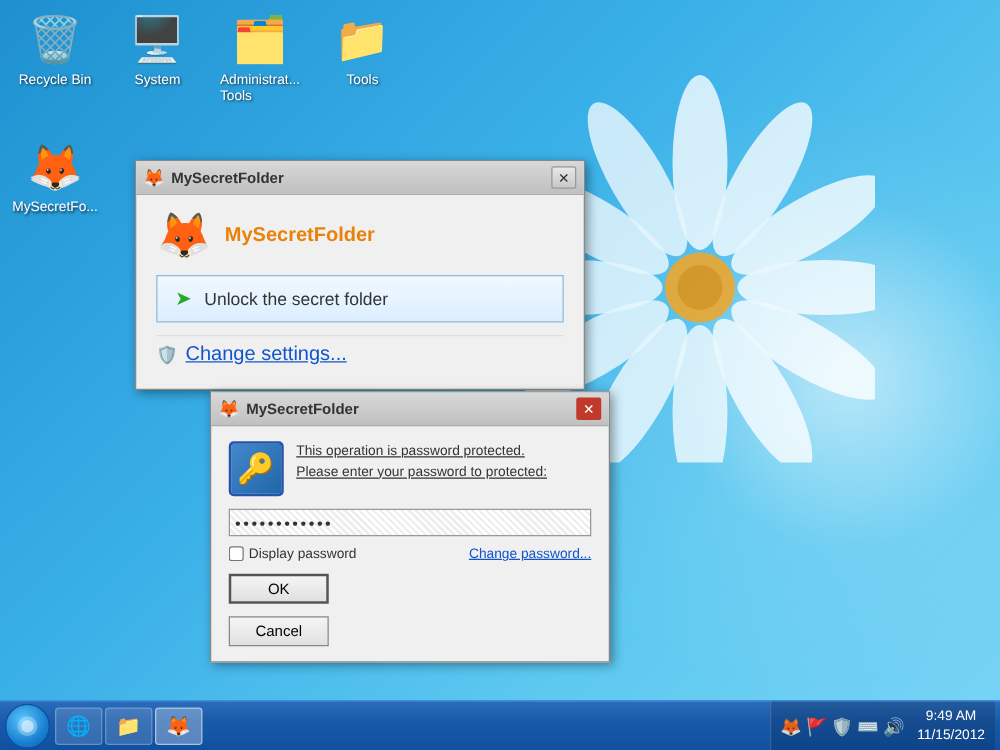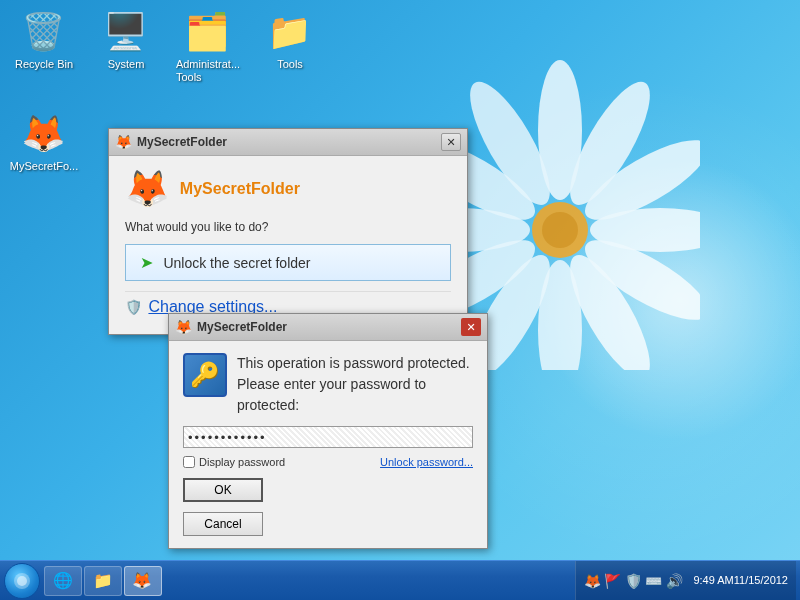--- a/index.html
+++ b/index.html
@@ -206,23 +206,24 @@
       border-radius: 4px;
       display: flex;
       align-items: center;
       justify-content: center;
       font-size: 24px;
       color: white;
       margin-right: 10px;
       flex-shrink: 0;
     }
     .password-header-text {
-      font-size: 14px;
+      font-size: 11px;
       color: #333;
       line-height: 1.5;
+      text-decoration: underline;
     }
 
     .password-field-row {
       margin-bottom: 8px;
     }
     .password-input {
       width: 100%;
       height: 22px;
       border: 1px solid #999;
       background: repeating-linear-gradient(
@@ -345,20 +346,21 @@
       gap: 3px;
       align-items: center;
     }
     .tray-icon {
       font-size: 14px;
       color: rgba(255,255,255,0.9);
       cursor: pointer;
     }
     .clock {
       display: flex;
+      flex-direction: column;
       align-items: center;
       color: white;
       font-size: 11px;
       line-height: 1.3;
       margin-left: 4px;
     }
 
     
     .flower-svg {
       position: absolute;
@@ -422,21 +424,20 @@
   <div class="dialog-titlebar">
     <span class="title-icon">🦊</span>
     <span class="title-text">MySecretFolder</span>
     <button class="dialog-close-btn-gray">✕</button>
   </div>
   <div class="content">
     <div class="header-row">
       <div class="header-icon">🦊</div>
       <div class="header-title">MySecretFolder</div>
     </div>
-    <div class="subtitle">What would you like to do?</div>
     <div class="unlock-button">
       <span class="arrow-icon">➤</span>
       <span>Unlock the secret folder</span>
     </div>
     <div class="change-settings-row">
       <span class="settings-icon">🛡️</span>
       <span class="change-settings-link">Change settings...</span>
     </div>
   </div>
 </div>
@@ -456,21 +457,21 @@
       </div>
     </div>
     <div class="password-field-row">
       <input type="password" class="password-input" value="●●●●●●●●●●●●" style="">
     </div>
     <div class="checkbox-row">
       <label class="checkbox-label">
         <input type="checkbox" style="">
         <span>Display password</span>
       </label>
-      <span class="reset-password-link">Unlock password...</span>
+      <span class="reset-password-link">Change password...</span>
     </div>
     <div class="dialog-buttons">
       <button class="btn-ok">OK</button>
       <button class="btn-cancel">Cancel</button>
     </div>
   </div>
 </div>
 
 <div class="taskbar">
   <div class="start-orb">

